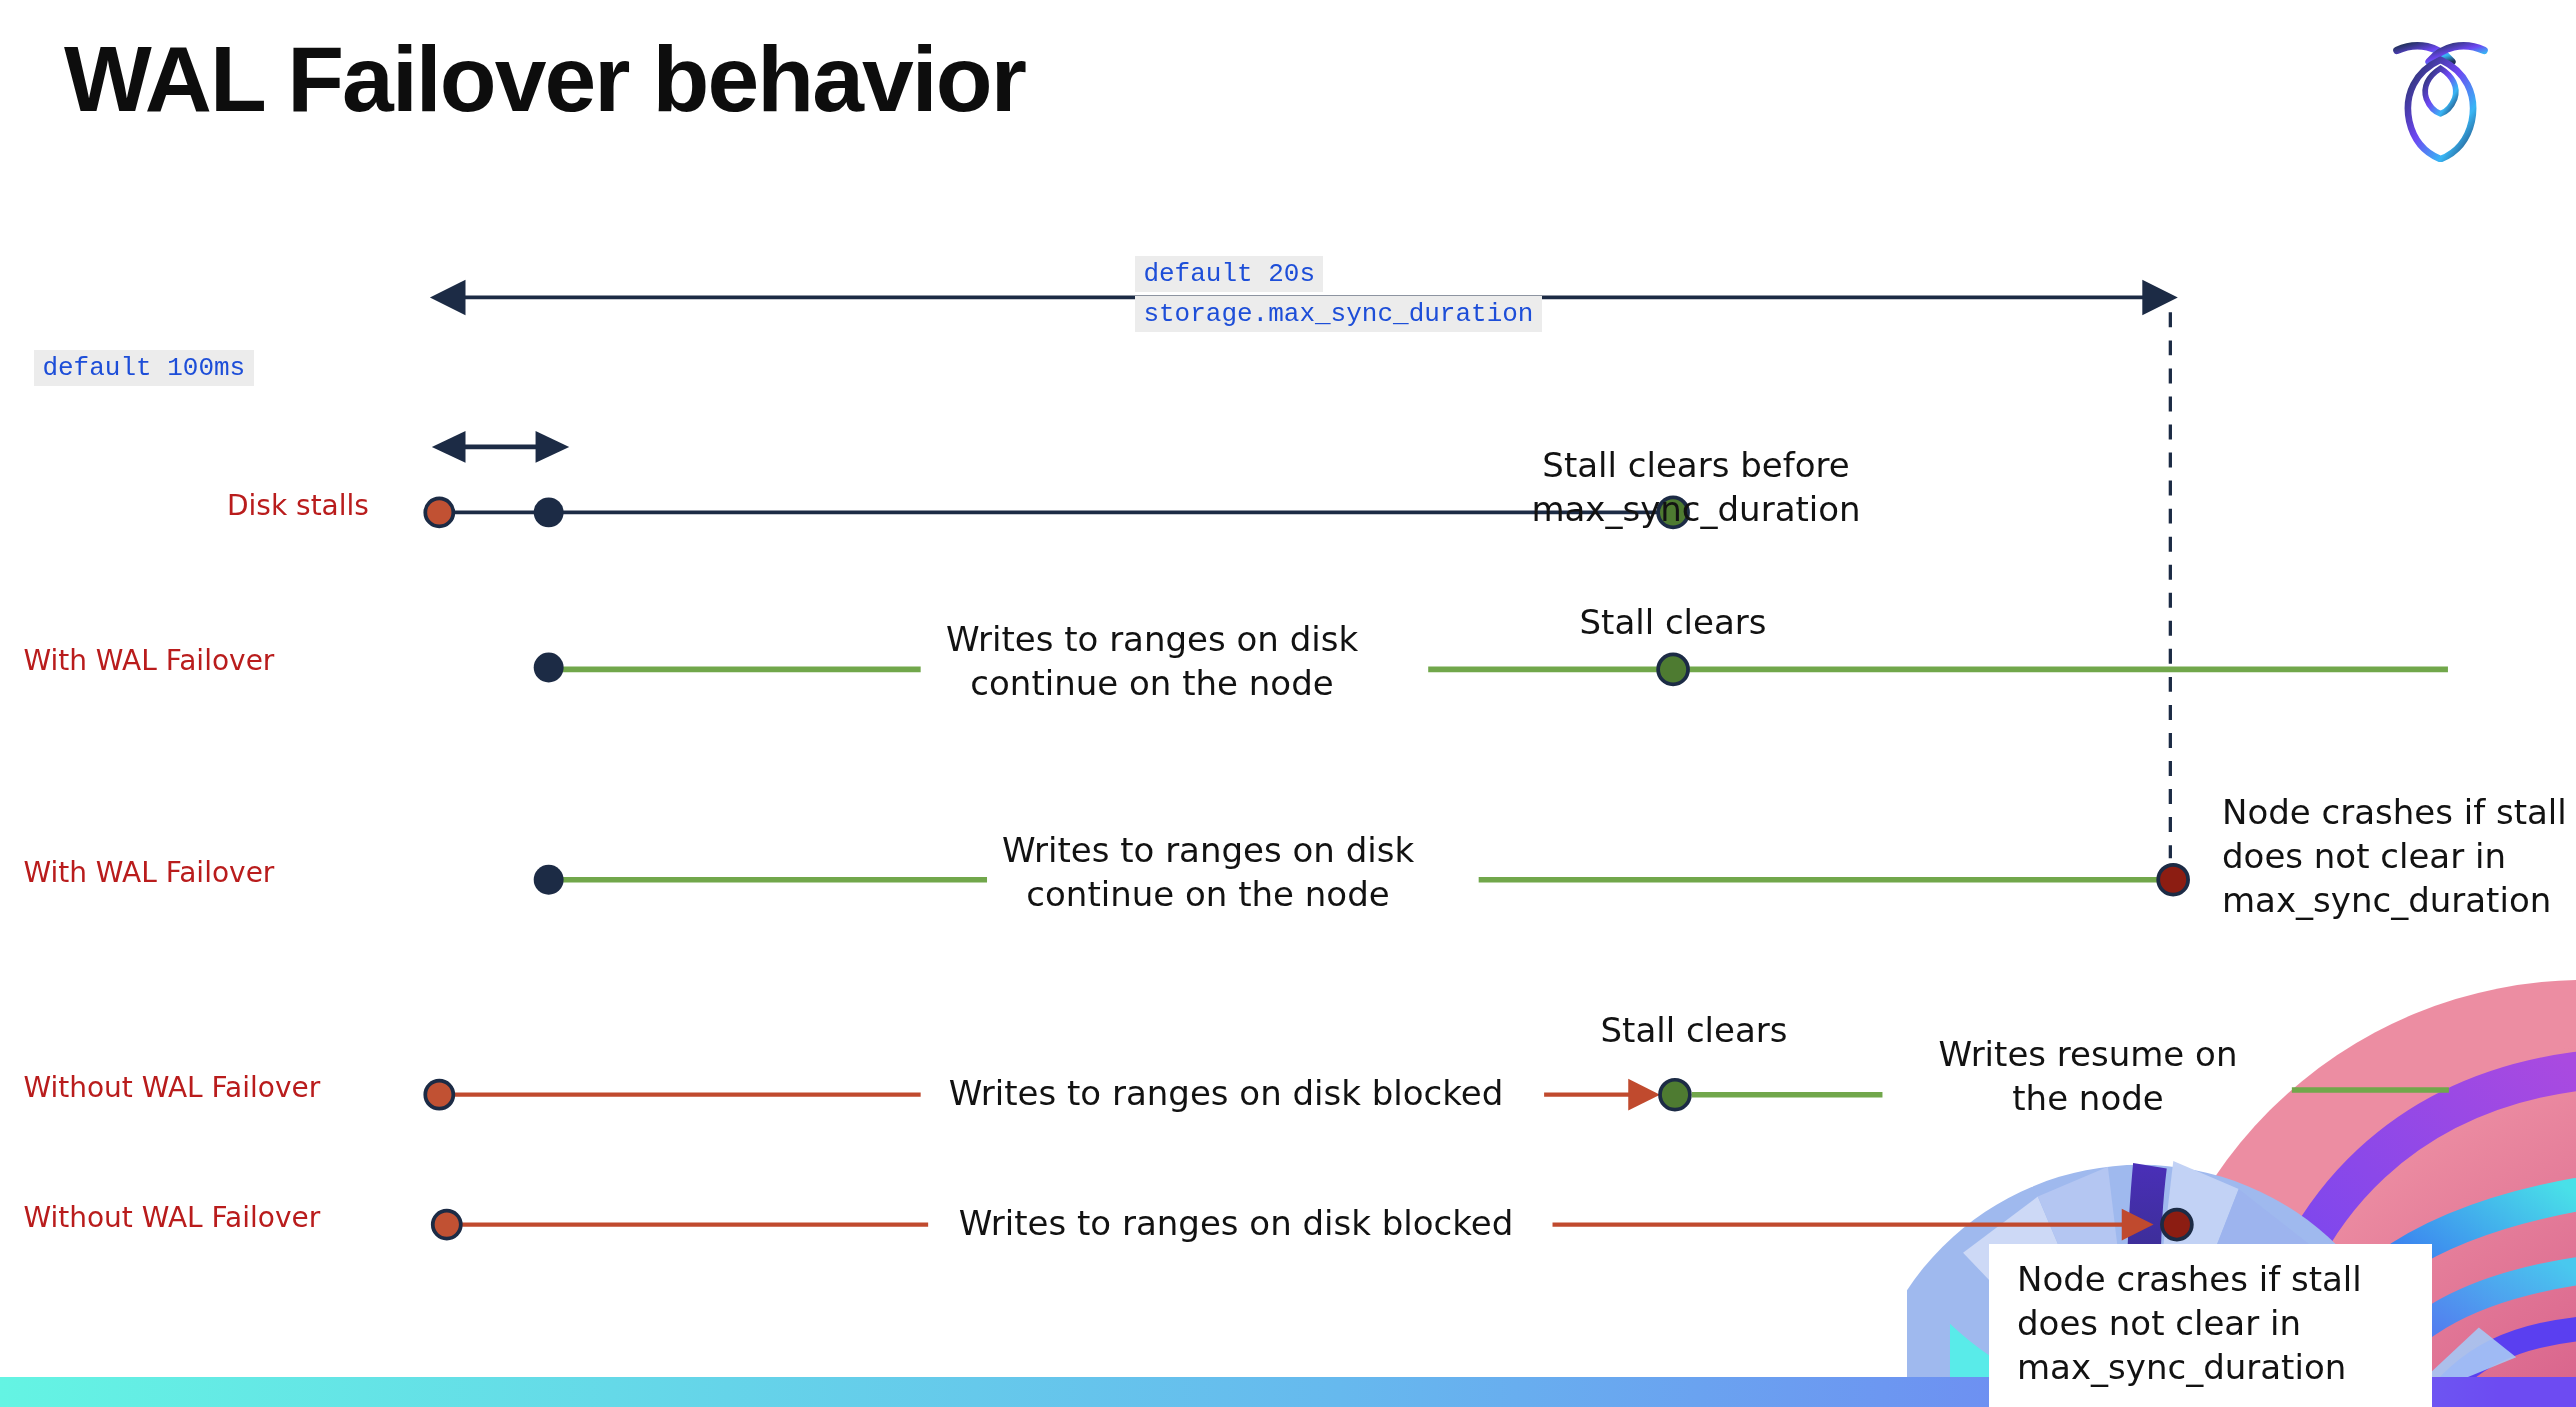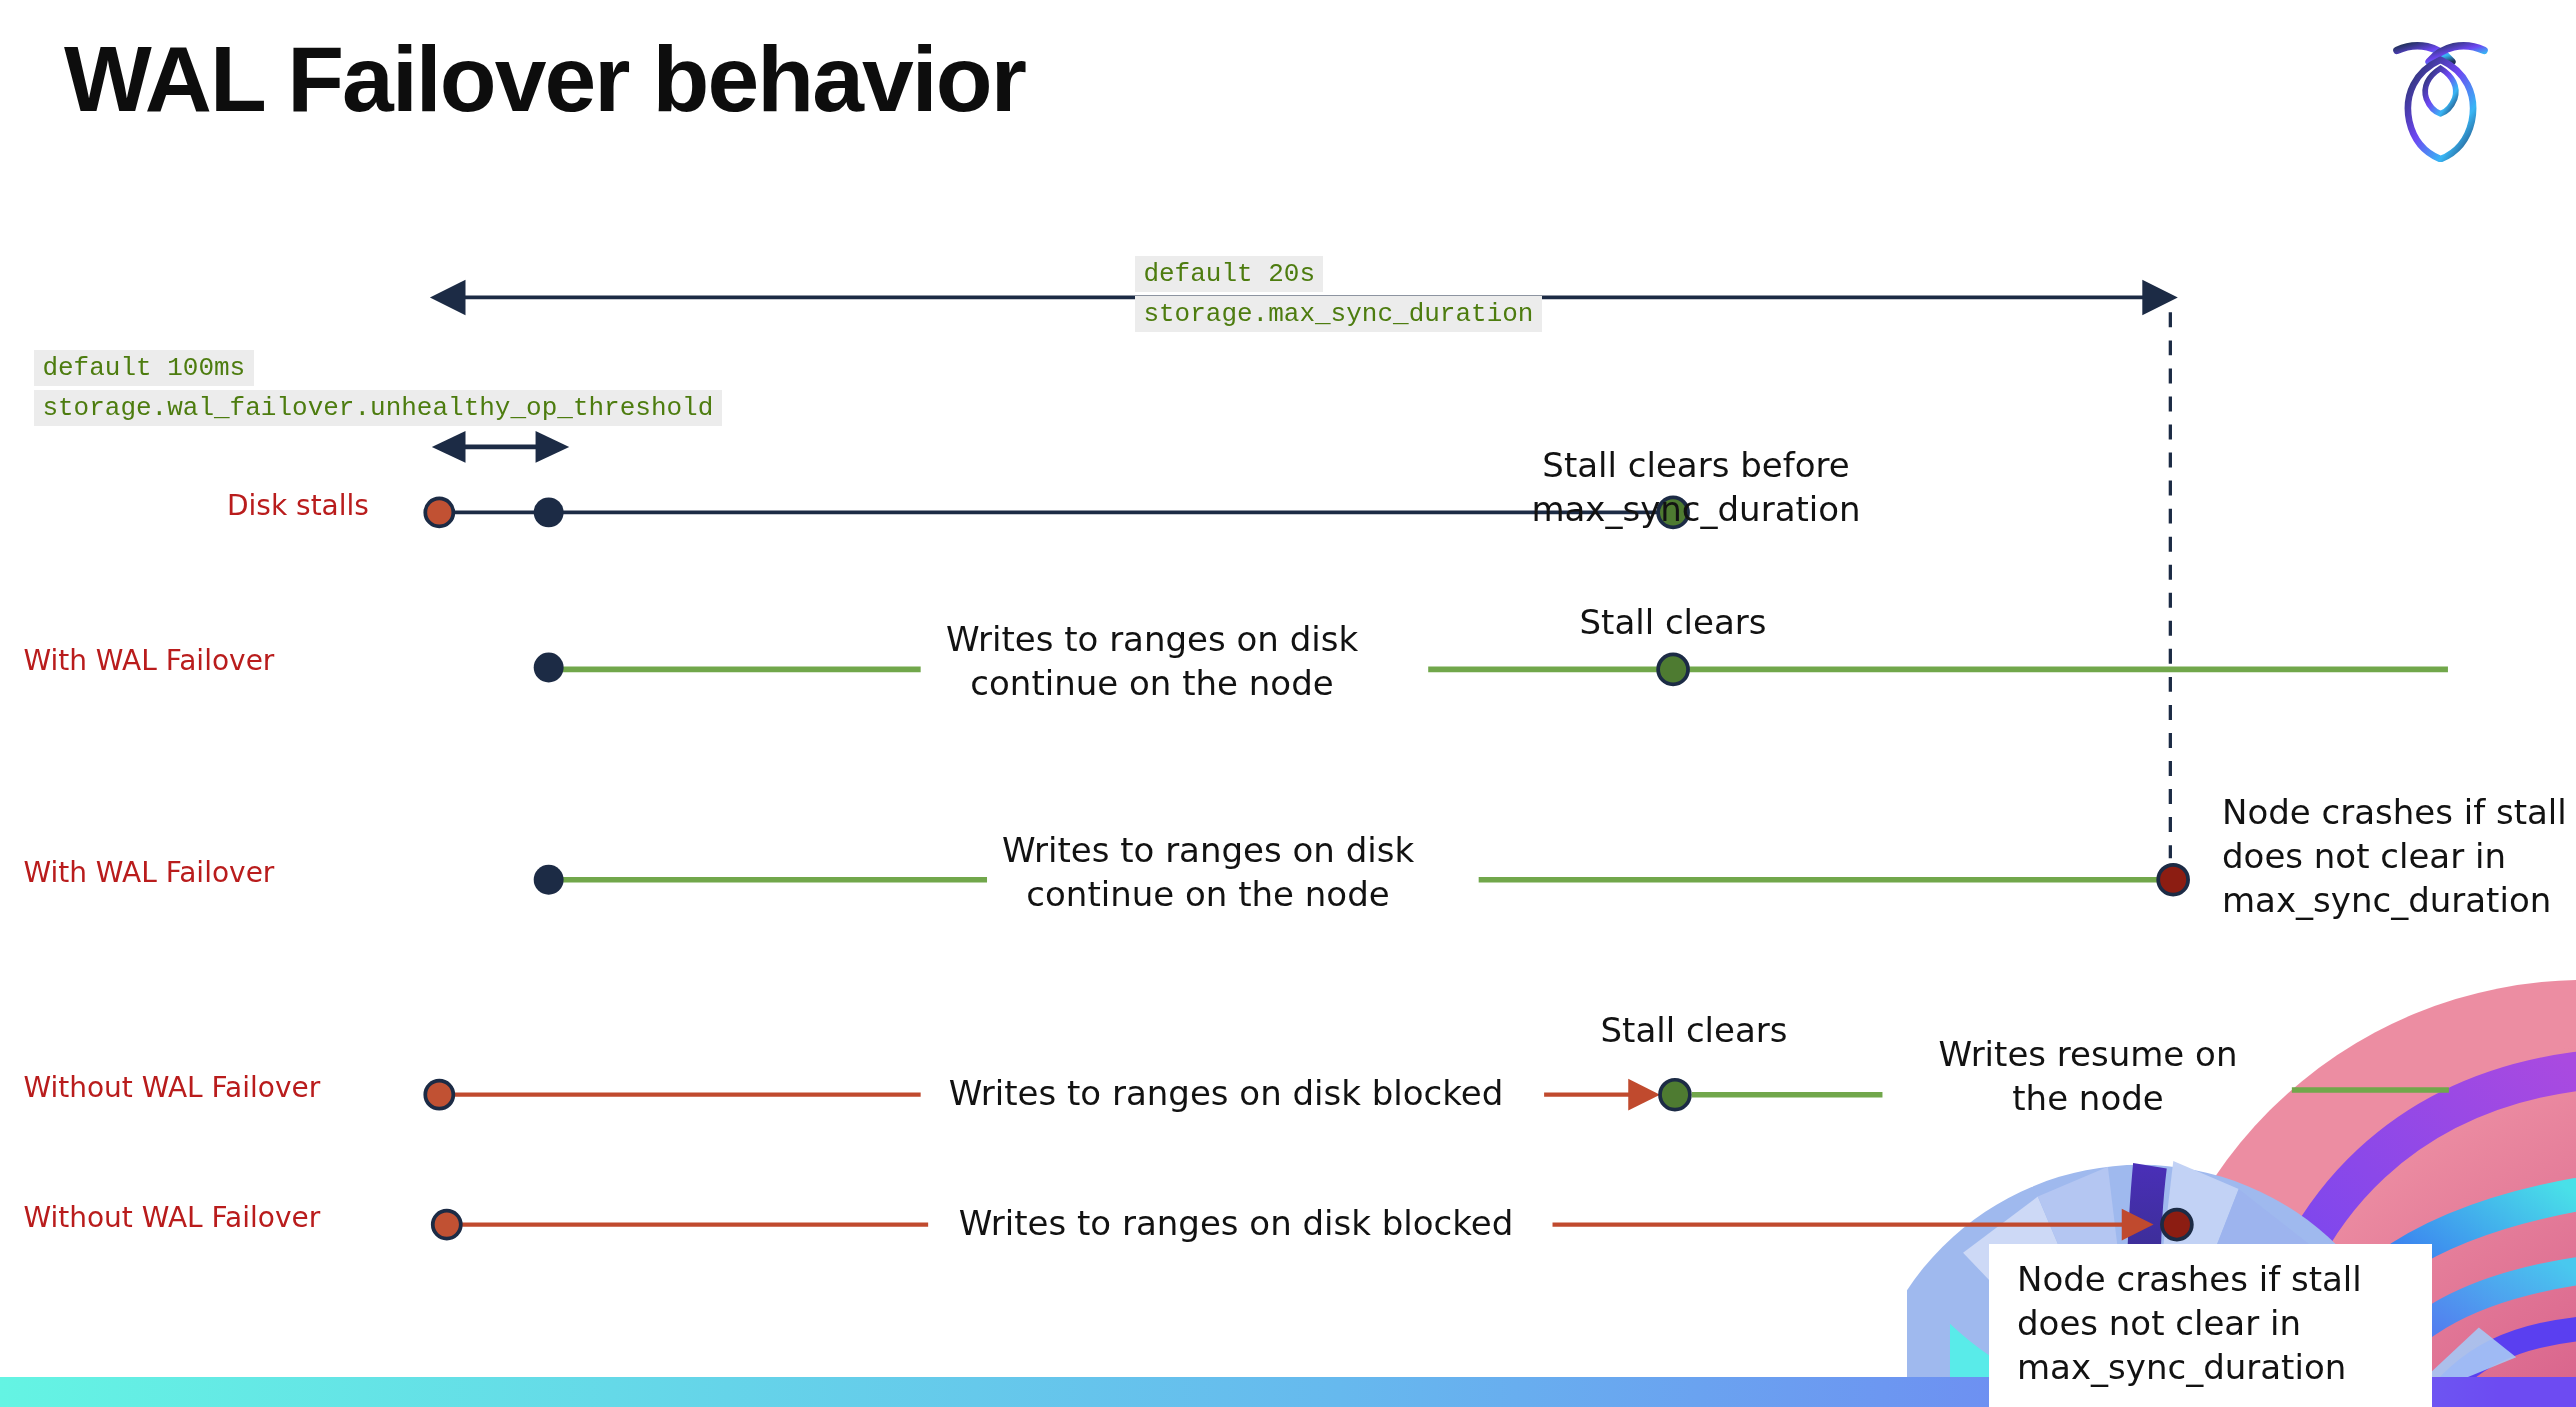--- a/index.html
+++ b/index.html
@@ -9,21 +9,21 @@
          font-weight:700;font-size:93px;letter-spacing:-1.9px;color:#0d0d0d;z-index:4;}
   .logo{position:absolute;left:2389px;top:39px;width:103px;height:123px;z-index:4;}
   .corner-art{position:absolute;left:1907px;top:916px;width:669px;height:492px;z-index:1;}
   .bottom-bar{position:absolute;left:0;top:1377px;width:2576px;height:31px;z-index:2;
       background:linear-gradient(90deg,var(--bar-start) 0%,var(--bar-mid) 52%,#6e8cf2 80%,var(--bar-end) 97%);}
   .diagram{position:absolute;left:0;top:0;width:2576px;height:1408px;z-index:3;}
   .t{position:absolute;font-size:34px;line-height:1.3;white-space:pre-line;z-index:4;color:#121212;}
   .tc{text-align:center;transform:translateX(-50%);}
   .rowlab{font-size:28px;z-index:4;position:absolute;white-space:nowrap;color:#b91c1c;}
   .mono{position:absolute;font-family:"Liberation Mono",monospace;font-size:26px;z-index:4;
-        background:var(--code-bg);padding:2.8px 8.4px;white-space:nowrap;color:#4d7c0f;}
+        background:var(--code-bg);padding:2.8px 8.4px;white-space:nowrap;color:#1d4ed8;}
   .crash-box{position:absolute;left:1989px;top:1244px;width:443px;height:164px;background:#ffffff;z-index:5;}
   .crash-box .t{position:absolute;left:28px;top:13px;}
   
   .navy-line{stroke:var(--navy);stroke-width:4;fill:none;}
   .navy-line.thick{stroke-width:5;}
   .dashed{stroke:var(--navy);stroke-width:3.5;stroke-dasharray:16 14;fill:none;}
   .green-line{stroke:var(--green-line);stroke-width:6;fill:none;}
   .red-line{stroke:var(--red-line);stroke-width:4.5;fill:none;}
   .navy-fill{fill:var(--navy);}
   .red-fill{fill:var(--red-line);}
@@ -96,21 +96,20 @@
       <path d="M 96,12 C 74,2 52,8 38,24" stroke-width="8"></path>
       <path d="M 50,22 C 76,34 89,58 83,87 C 78,109 65,121 50,127 C 35,121 22,109 17,87 C 11,58 24,34 50,22 Z" stroke-width="7"></path>
       <path d="M 50,31 C 63,39 69,51 65,63 C 61,73 56,77 50,79 C 44,77 39,73 35,63 C 31,51 37,39 50,31 Z" stroke-width="6"></path>
       <path d="M 50,79 L 50,118" stroke-width="7"></path>
     </g>
   </svg>
 
   <div class="mono" style="left:1135px;top:256px;">default 20s</div>
   <div class="mono" style="left:1135px;top:296px;">storage.max_sync_duration</div>
   <div class="mono" style="left:34px;top:350px;">default 100ms</div>
-  <div class="mono" style="left:34px;top:390px;">storage.wal_failover.unhealthy_op_threshold</div>
 
   <svg class="diagram" viewBox="0 0 2756 1506">
 
     <line x1="494" y1="318" x2="2296" y2="318" class="navy-line"></line>
     <polygon points="460,318 498,299 498,337" class="navy-fill"></polygon>
     <polygon points="2330,318 2292,299 2292,337" class="navy-fill"></polygon>
 
     <line x1="2322" y1="334" x2="2322" y2="918" class="dashed"></line>
 
     <line x1="492" y1="478" x2="579" y2="478" class="navy-line thick"></line>

